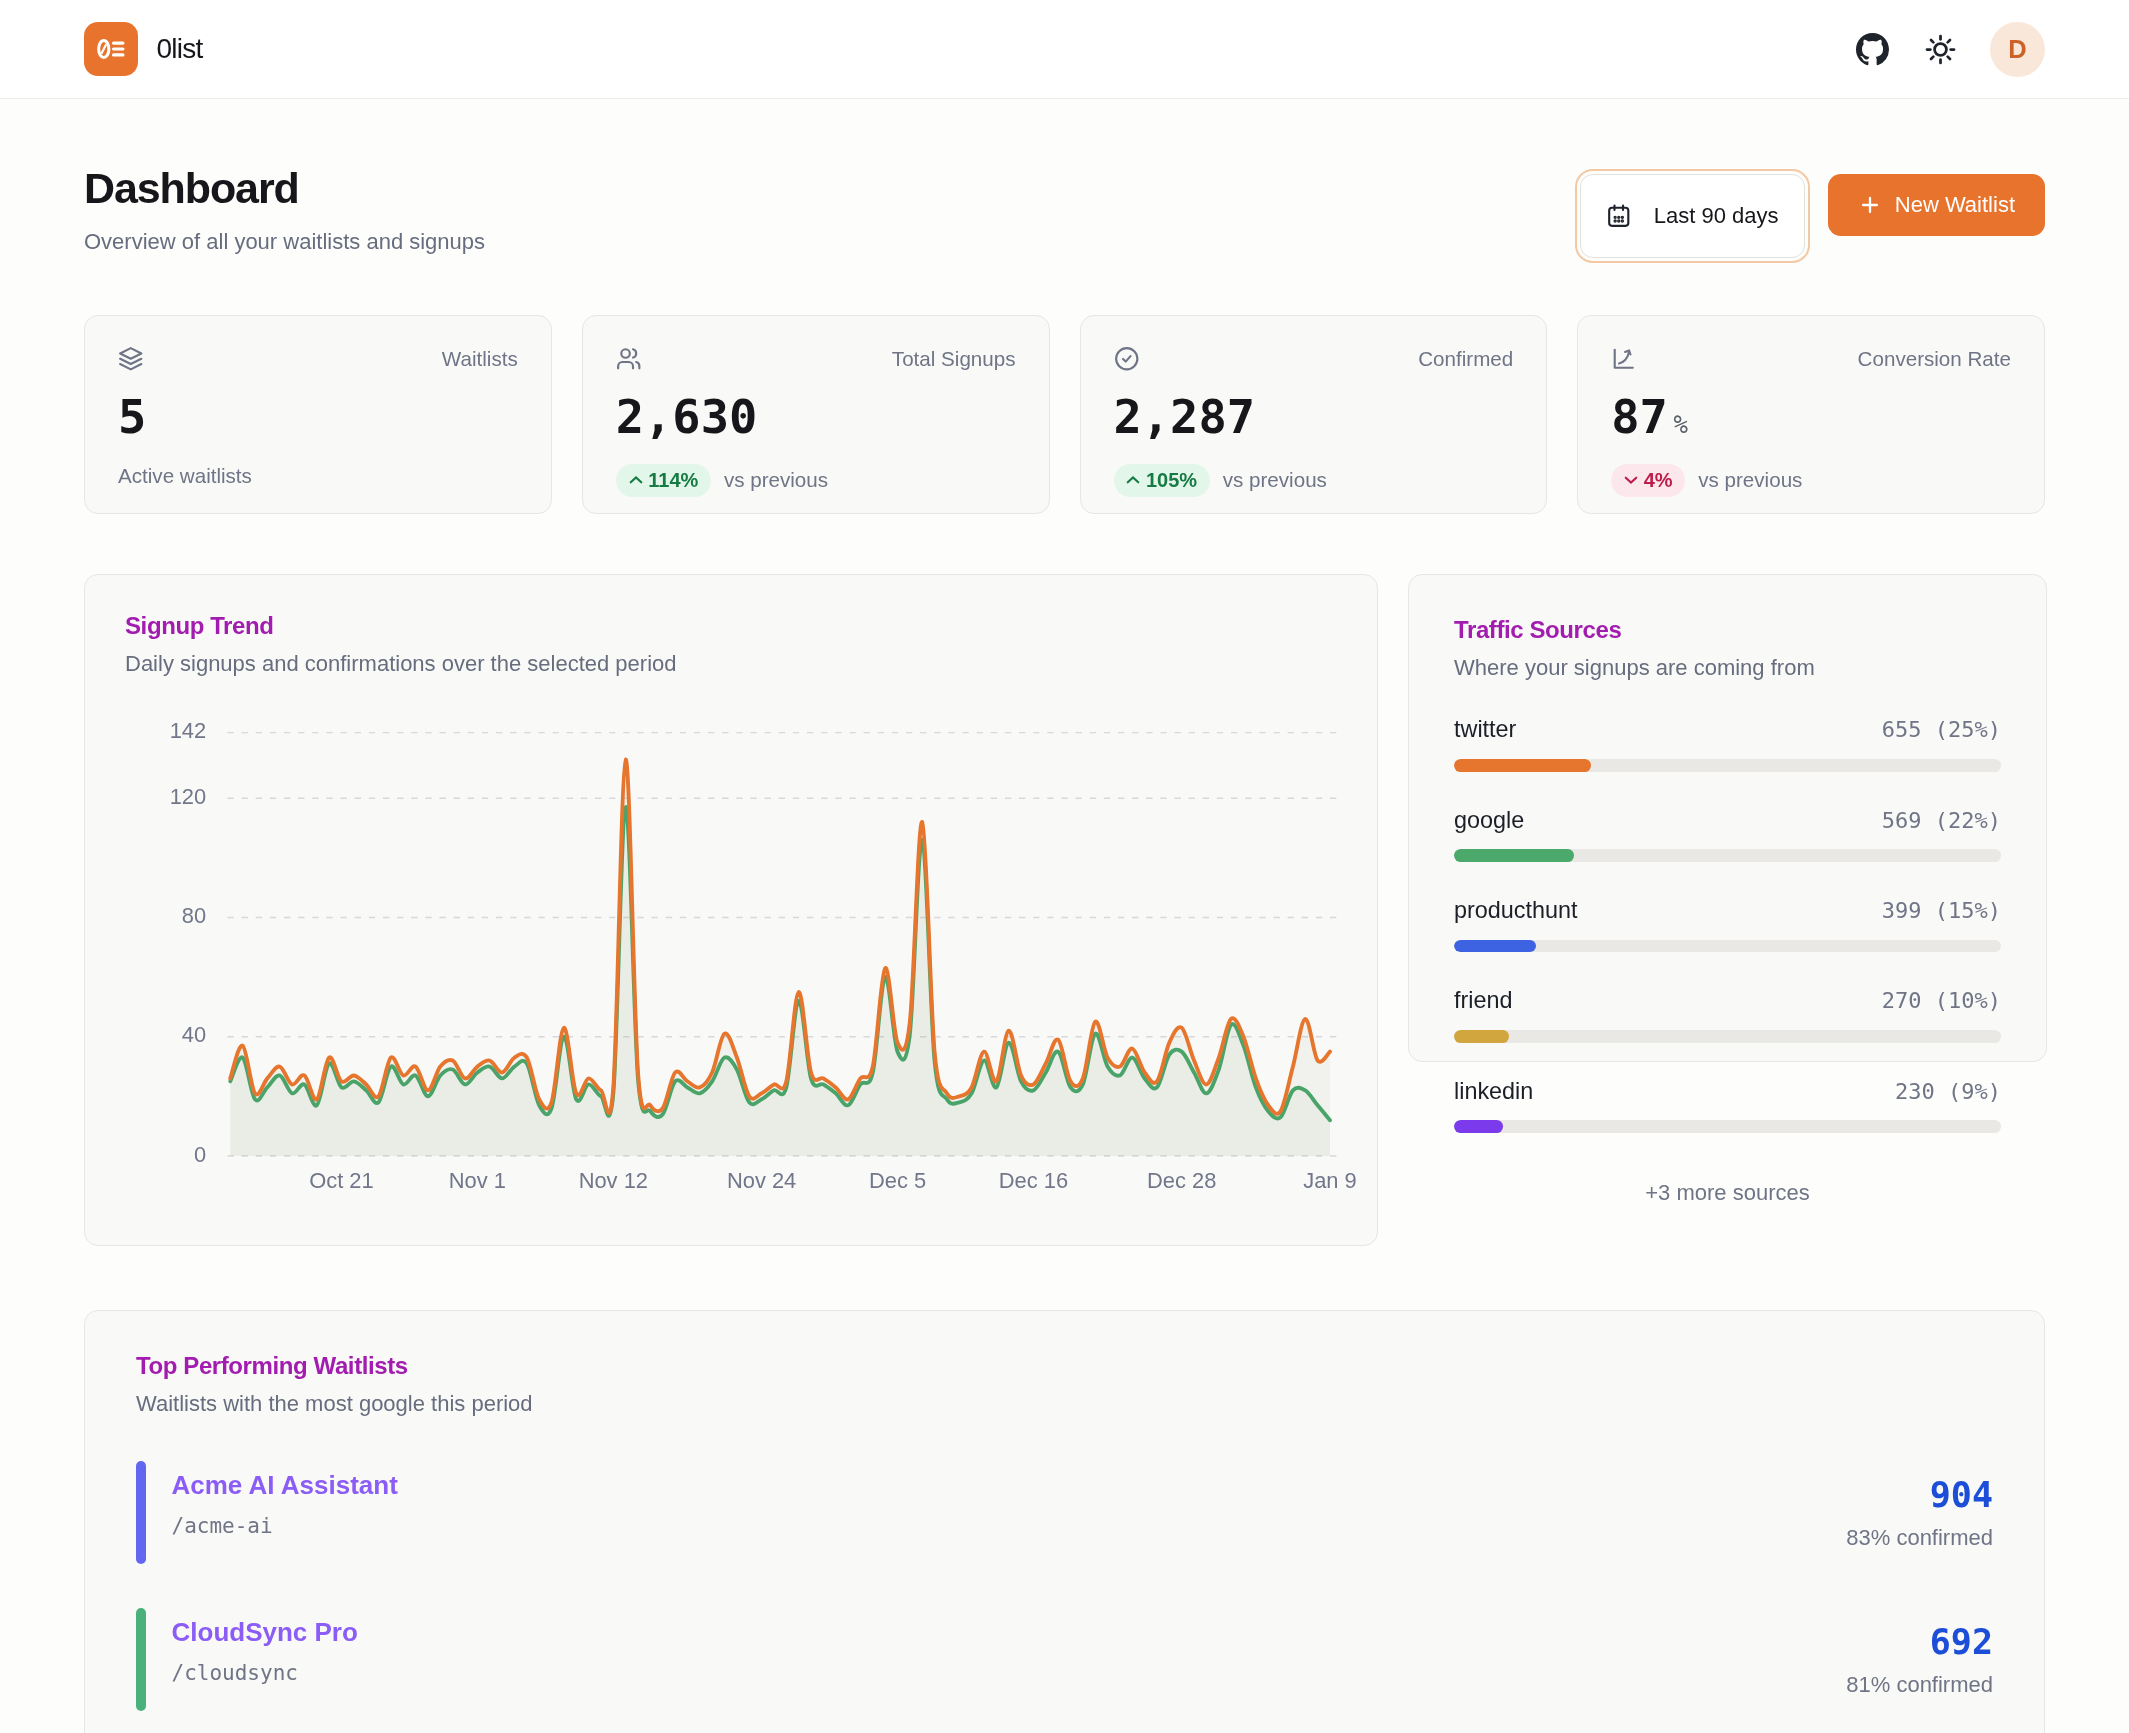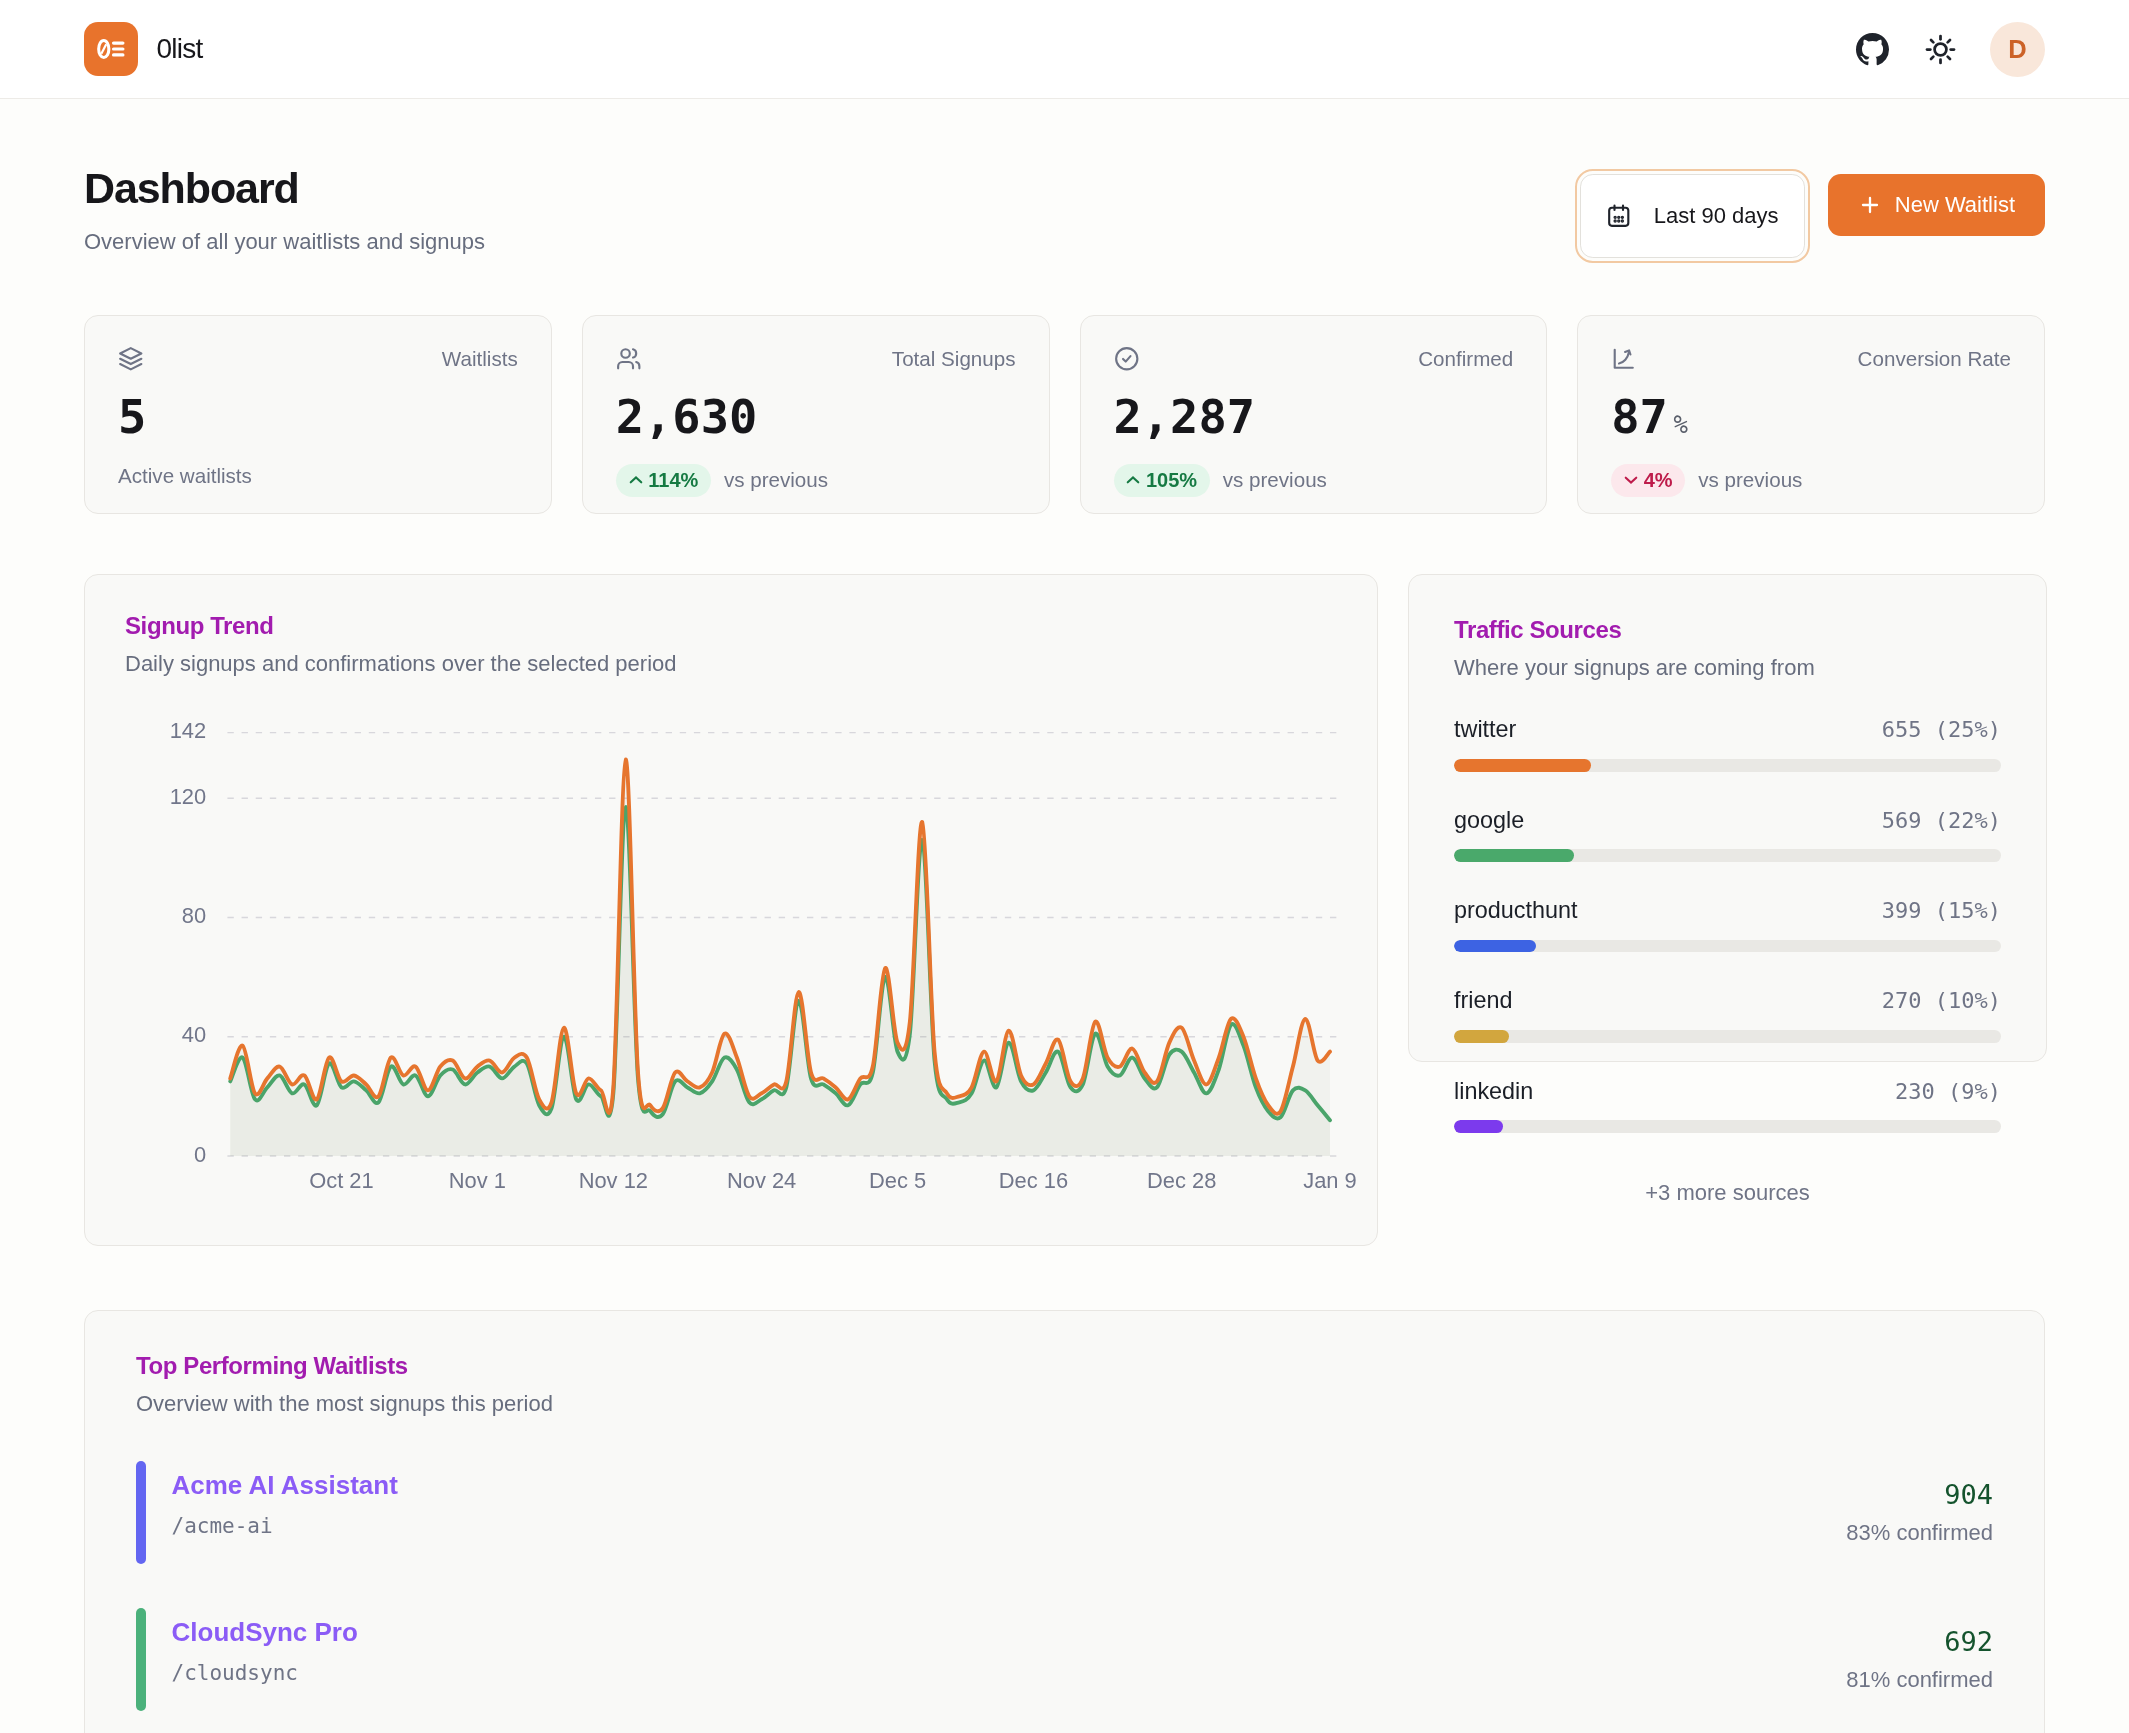--- a/index.html
+++ b/index.html
@@ -87,21 +87,21 @@
   .more-sources { margin-top:47px; text-align:center; font-size:22px; color:#6F7486; }
 
   
   .top-card { margin-top:64px; padding:41px 51px; height:610px; }
   .wl-row { margin-top:44px; display:flex; justify-content:space-between; align-items:center; cursor:pointer; }
   .wl-left { display:flex; align-items:stretch; gap:25.5px; }
   .wl-accent { width:10px; border-radius:5px; min-height:103px; }
   .wl-name { font-size:26px; font-weight:600; color:#8b5cf6; margin-top:9px; }
   .wl-slug { margin-top:12.8px; font-size:21px; color:#6F7486; }
   .wl-right { text-align:right; }
-  .wl-count { font-size:27px; font-weight:400; color:#14532d; }
+  .wl-count { font-size:35px; font-weight:700; color:#1d4ed8; }
   .wl-confirmed { margin-top:10px; font-size:22px; color:#6F7486; }
 
   svg.stroke-ic { stroke:#6F7486; fill:none; stroke-width:2; stroke-linecap:round; stroke-linejoin:round; }
   svg.dark-ic { stroke:#1F232B; fill:none; stroke-width:2; stroke-linecap:round; stroke-linejoin:round; }
 </style>
 </head>
 <body>
 
 <header class="topbar">
   <div class="brand">
@@ -343,21 +343,21 @@
             </div>
         </div>
 
       </div>
       <div class="more-sources">+3 more sources</div>
     </div>
   </div>
 
   <div class="card top-card">
     <div class="card-title">Top Performing Waitlists</div>
-    <div class="card-sub">Overview with the most signups this period</div>
+    <div class="card-sub">Waitlists with the most google this period</div>
 
     <div class="wl-row">
       <div class="wl-left">
         <span class="wl-accent" style="background: rgb(99, 102, 241);"></span>
         <div>
           <div class="wl-name">Acme AI Assistant</div>
           <div class="wl-slug mono">/acme-ai</div>
         </div>
       </div>
       <div class="wl-right">

